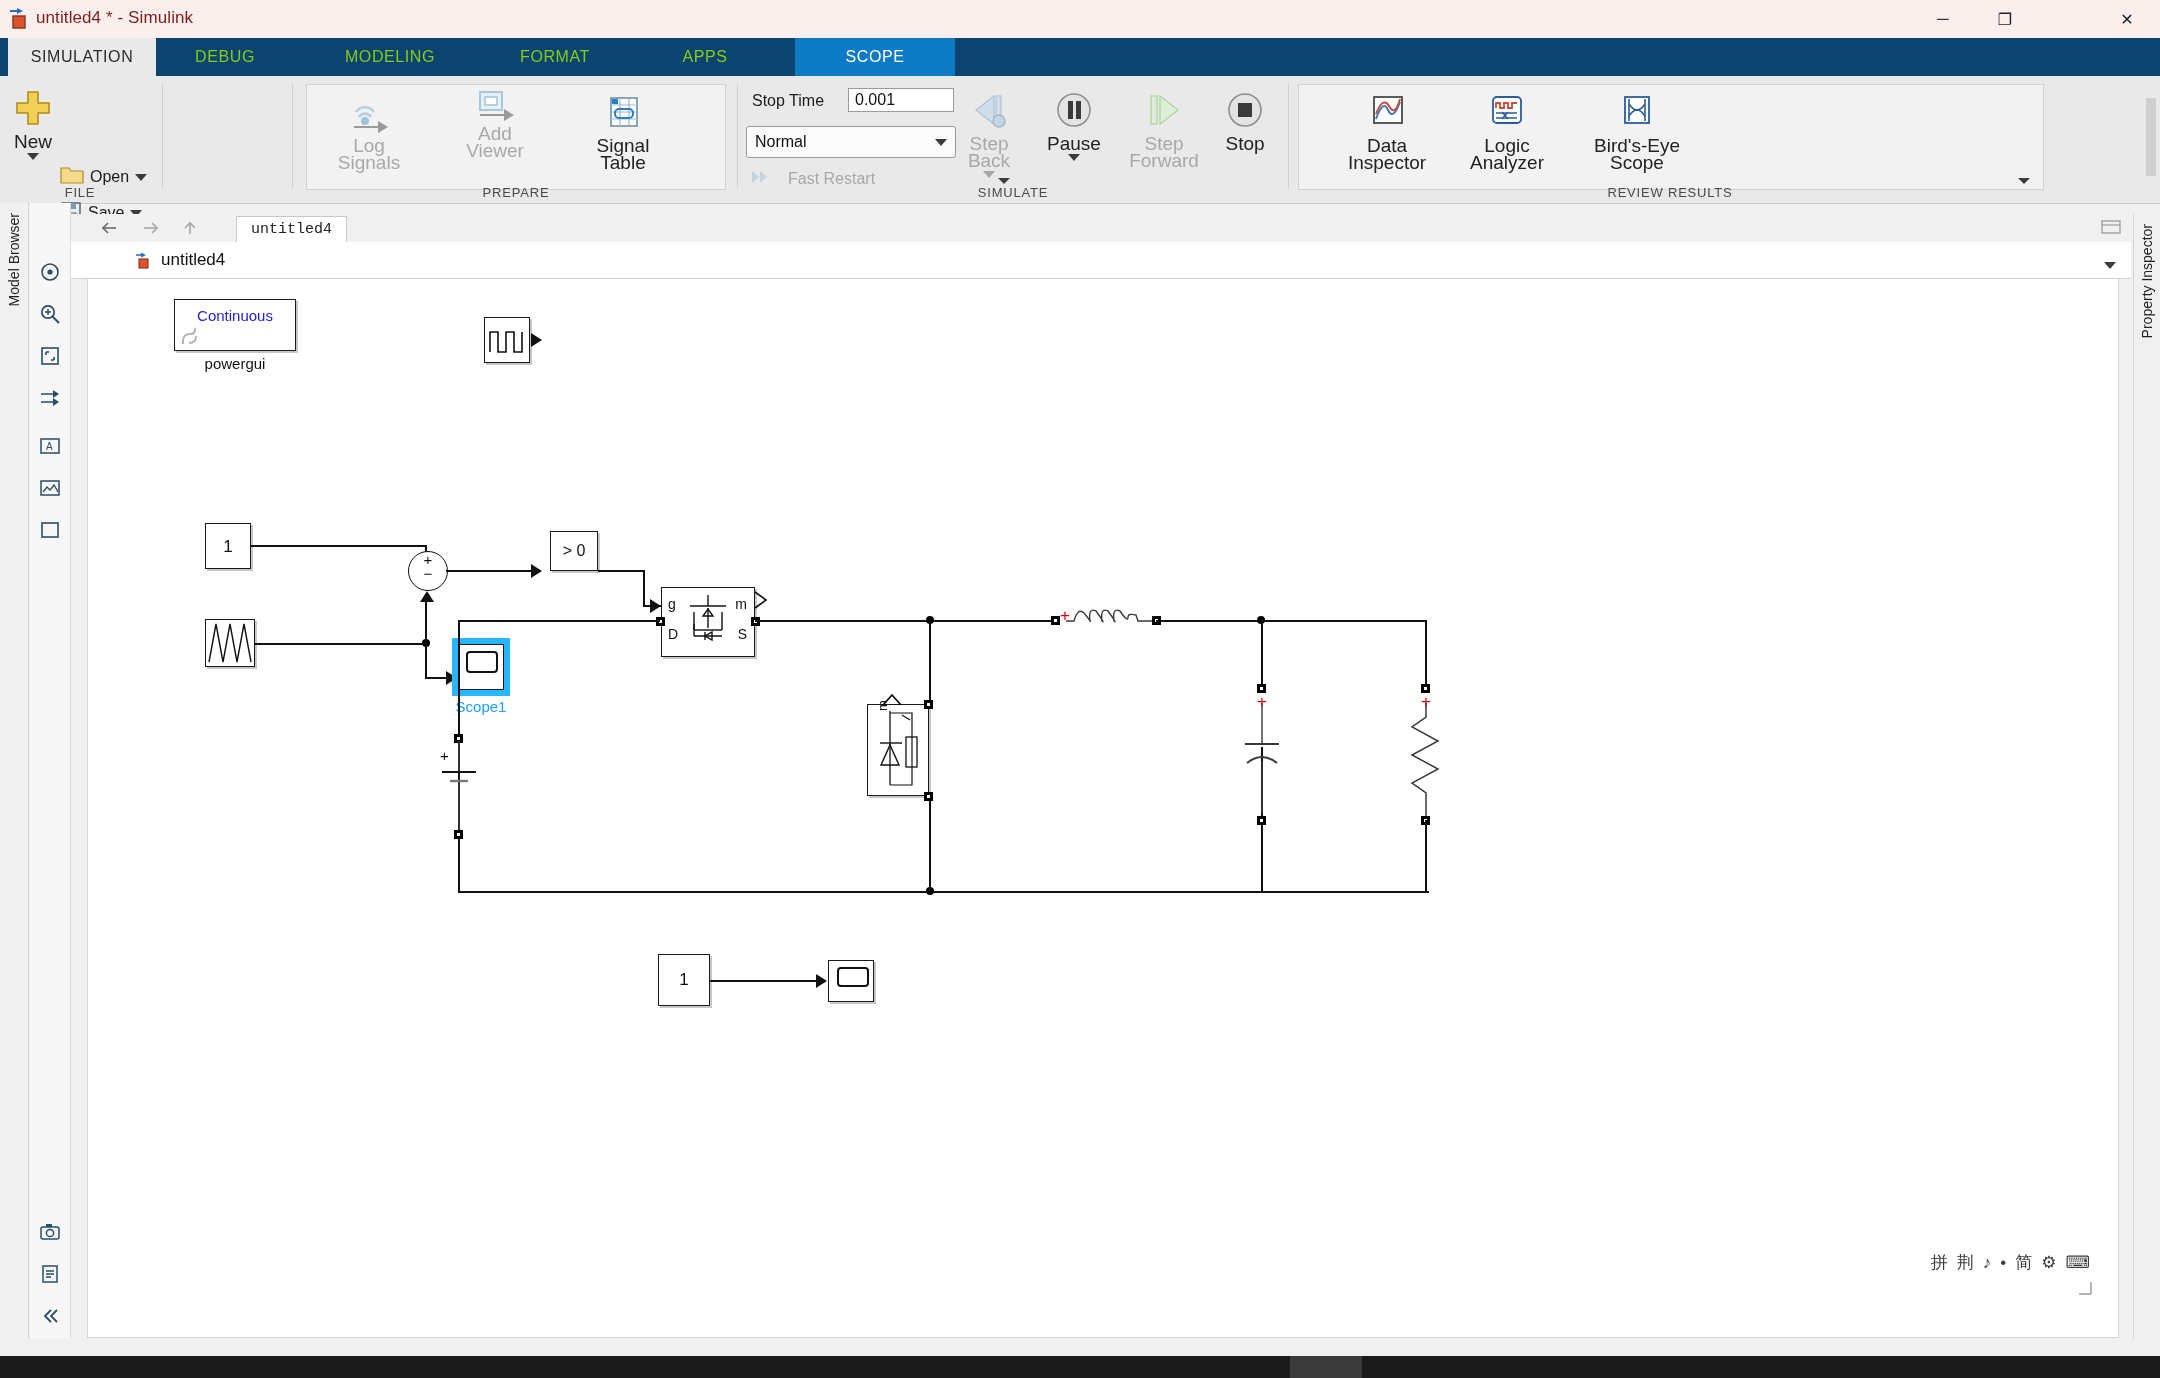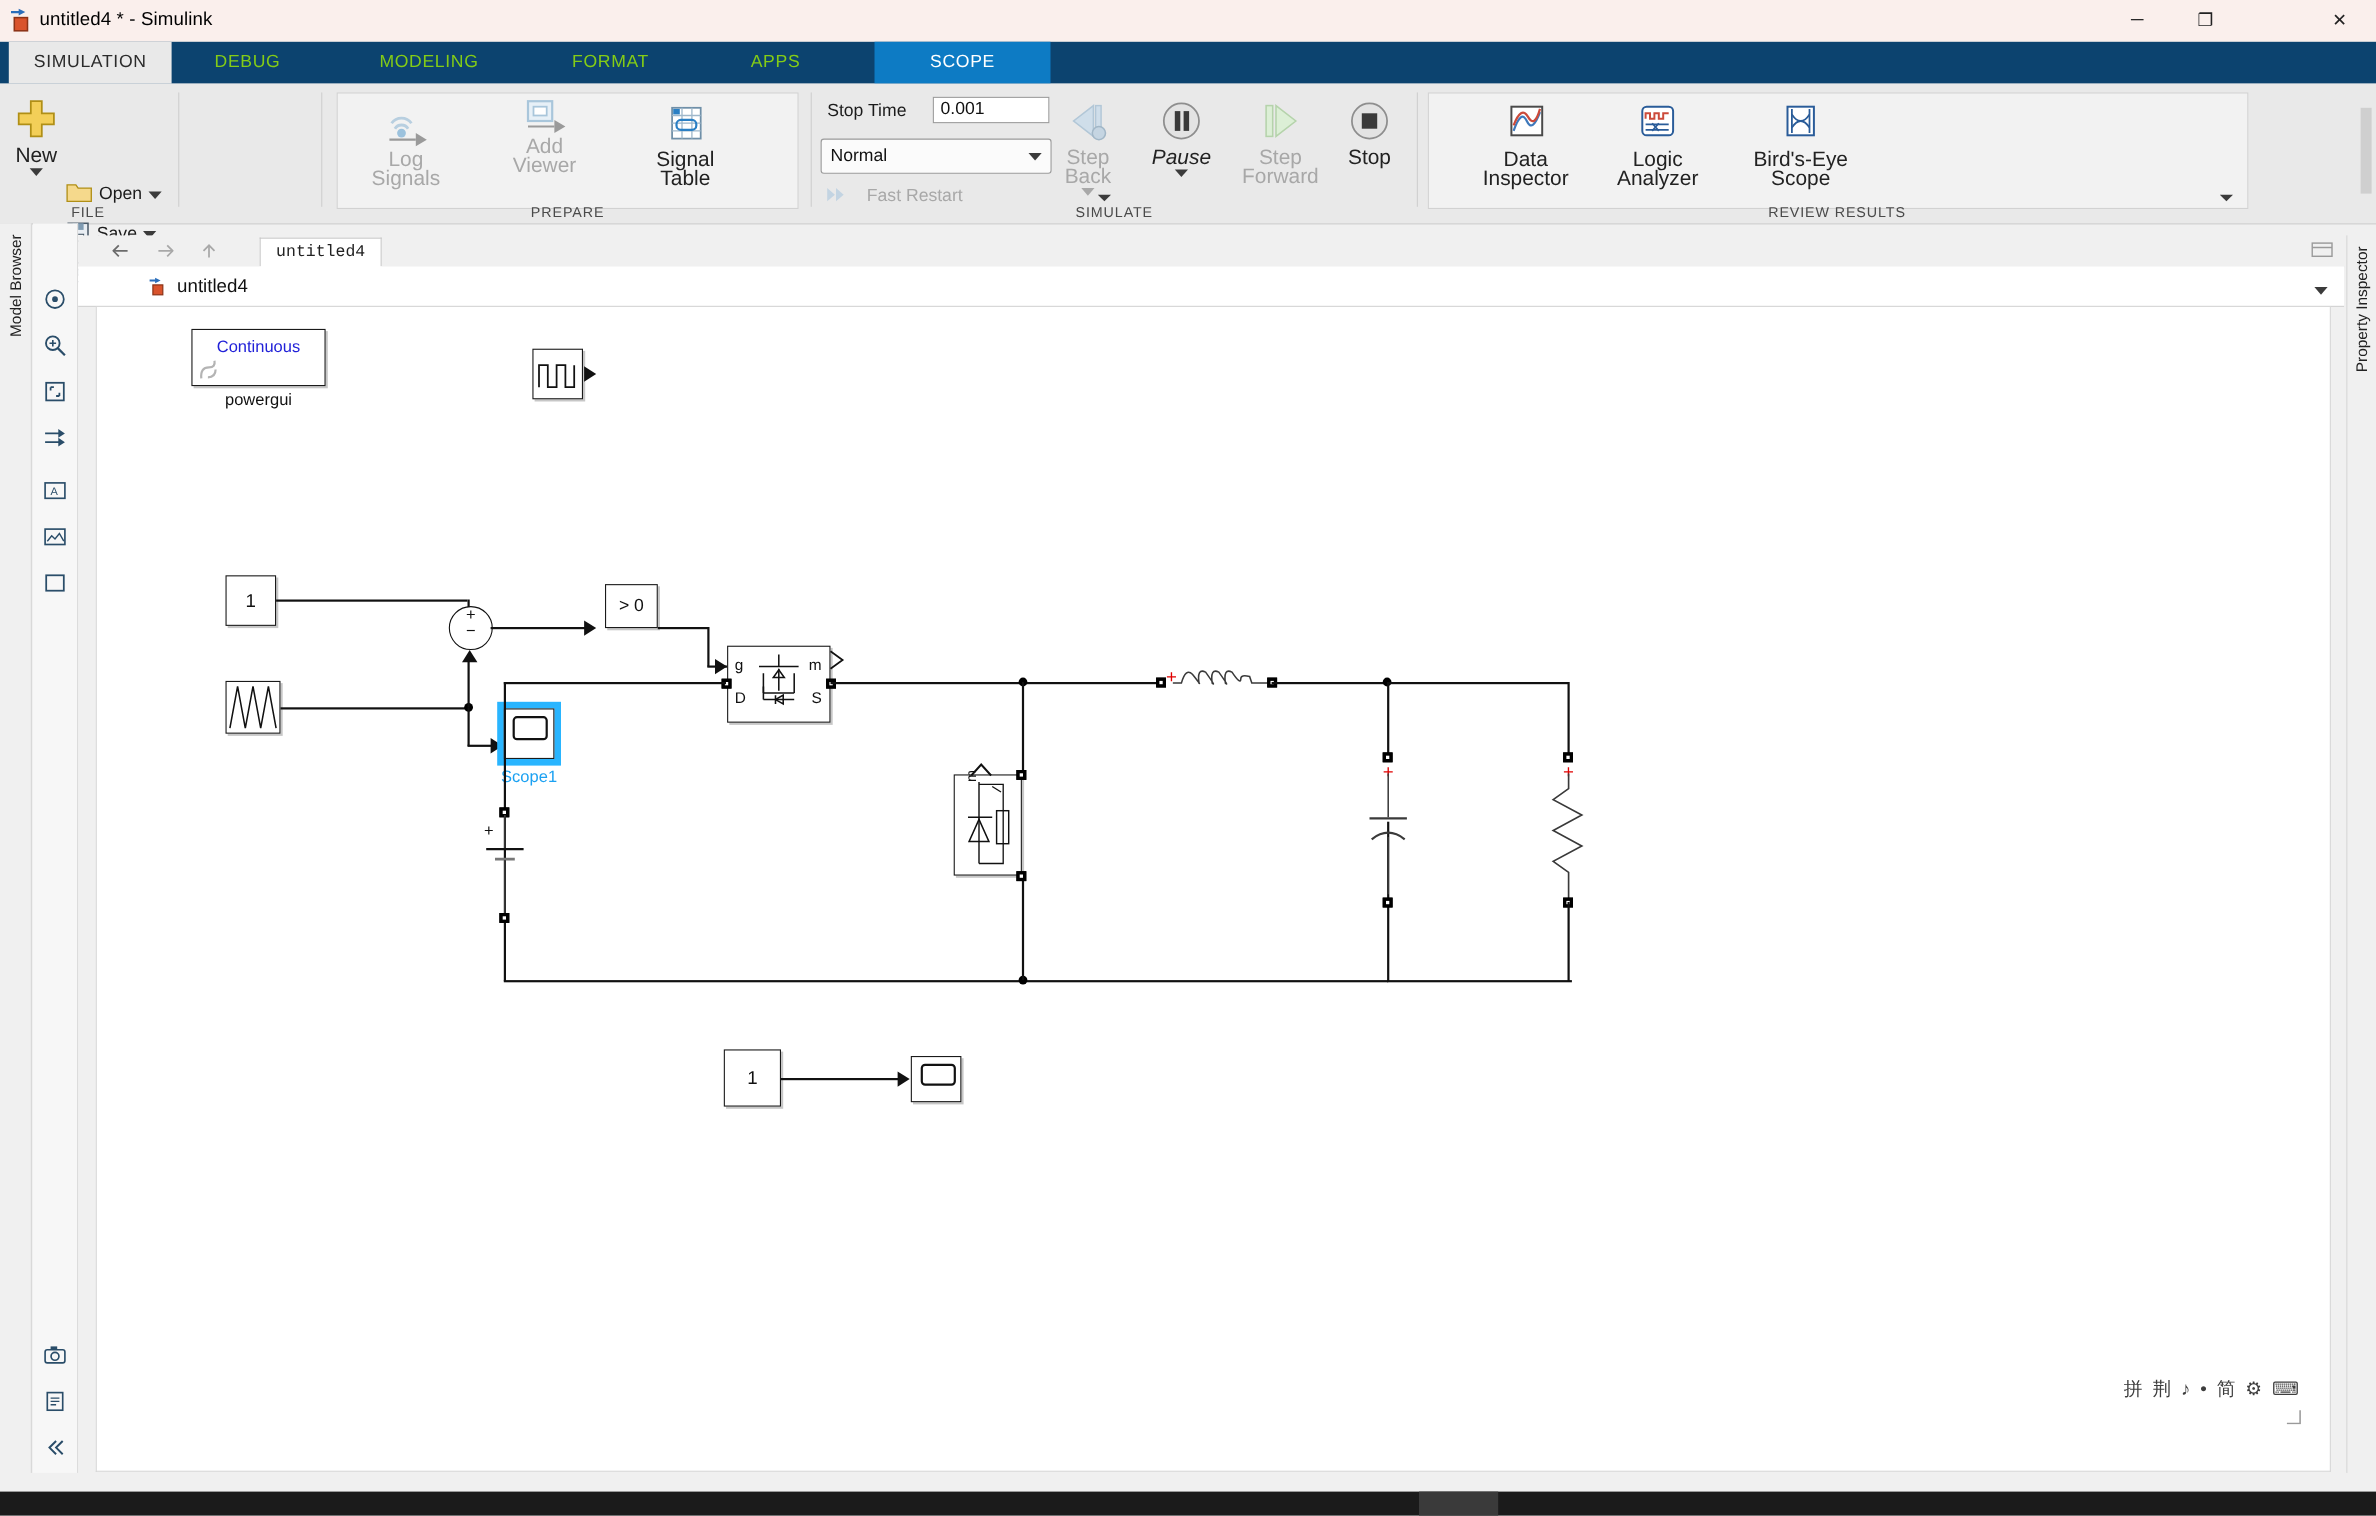--- a/index.html
+++ b/index.html
@@ -7,21 +7,21 @@
     width:2160px;height:1378px;overflow:hidden;
     font-family:"Liberation Sans", sans-serif;
     background:#ffffff;
     -webkit-font-smoothing:antialiased;
   }
   .app{position:relative;width:2160px;height:1378px;background:#f0f0f0;}
 
   
   .titlebar{position:absolute;left:0;top:0;width:2160px;height:38px;background:#faefec;}
   .titlebar .tb-icon{position:absolute;left:8px;top:6px;width:24px;height:24px;}
-  .titlebar .tb-text{position:absolute;left:36px;top:8px;font-size:17px;color:#000000;letter-spacing:.1px;}
+  .titlebar .tb-text{position:absolute;left:36px;top:8px;font-size:17px;color:#7f1d1d;letter-spacing:.1px;}
   .wbtn{position:absolute;top:0;width:62px;height:38px;display:flex;align-items:center;justify-content:center;color:#222;font-size:16px;}
   .wbtn.min{right:186px;}
   .wbtn.max{right:124px;}
   .wbtn.close{right:0;width:66px;}
 
   
   .tabstrip{position:absolute;left:0;top:38px;width:2160px;height:38px;background:#0c436f;}
   .tab{position:absolute;top:0;height:38px;line-height:38px;text-align:center;color:#84cc16;font-size:16px;letter-spacing:.6px;}
   .tab.active{background:#e9e9e9;color:#2b2b2b;}
   .tab.scope{background:#0d7bc4;color:#ffffff;}
@@ -326,21 +326,21 @@
             <circle cx="33" cy="33" r="6" fill="#c5d5e2" stroke="#a2b7c7" stroke-width="1.4"></circle>
           </svg>
         </div>
         <div class="lbl">
           <span>Step</span><br>
           <span>Back</span>
         </div>
         <div class="caretd" style="border-top-color:#a8a8a8;margin-top:2px;"></div>
       </div>
 
-      <div class="bigbtn" style="left:295px;top:12px;width:78px;font-style:italic;">
+      <div class="bigbtn" style="left:295px;top:12px;width:78px;">
         <div class="ico">
           <svg width="46" height="44" viewBox="0 0 46 44">
             <circle cx="23" cy="22" r="16" fill="#e3e3e3" stroke="#8e8e8e" stroke-width="1.6"></circle>
             <rect x="17" y="13" width="5" height="18" fill="#3a3a3a"></rect>
             <rect x="25" y="13" width="5" height="18" fill="#3a3a3a"></rect>
           </svg>
         </div>
         <div class="lbl">Pause</div>
         <div class="caretd" style="margin-top:2px;"></div>
       </div>

